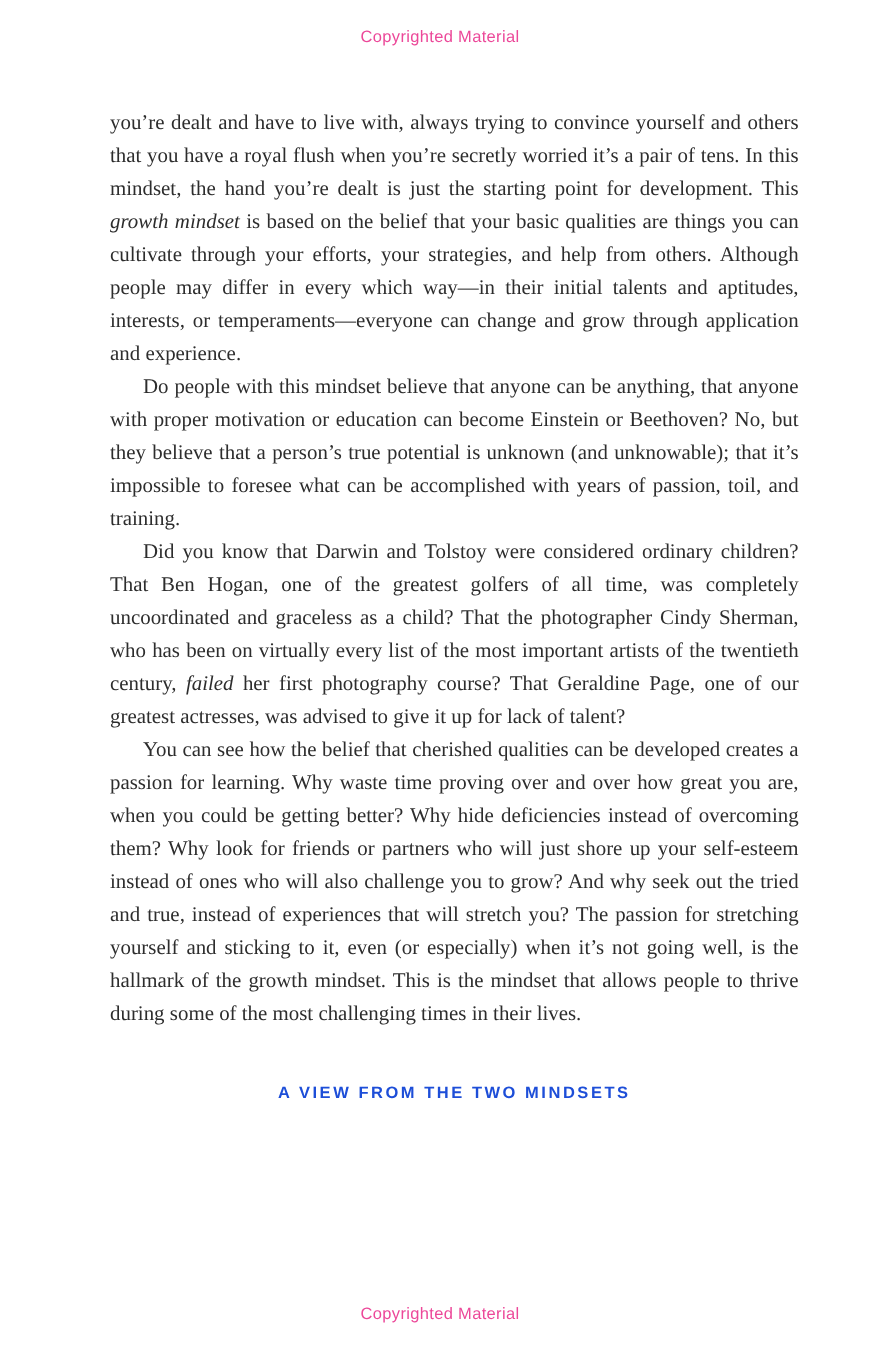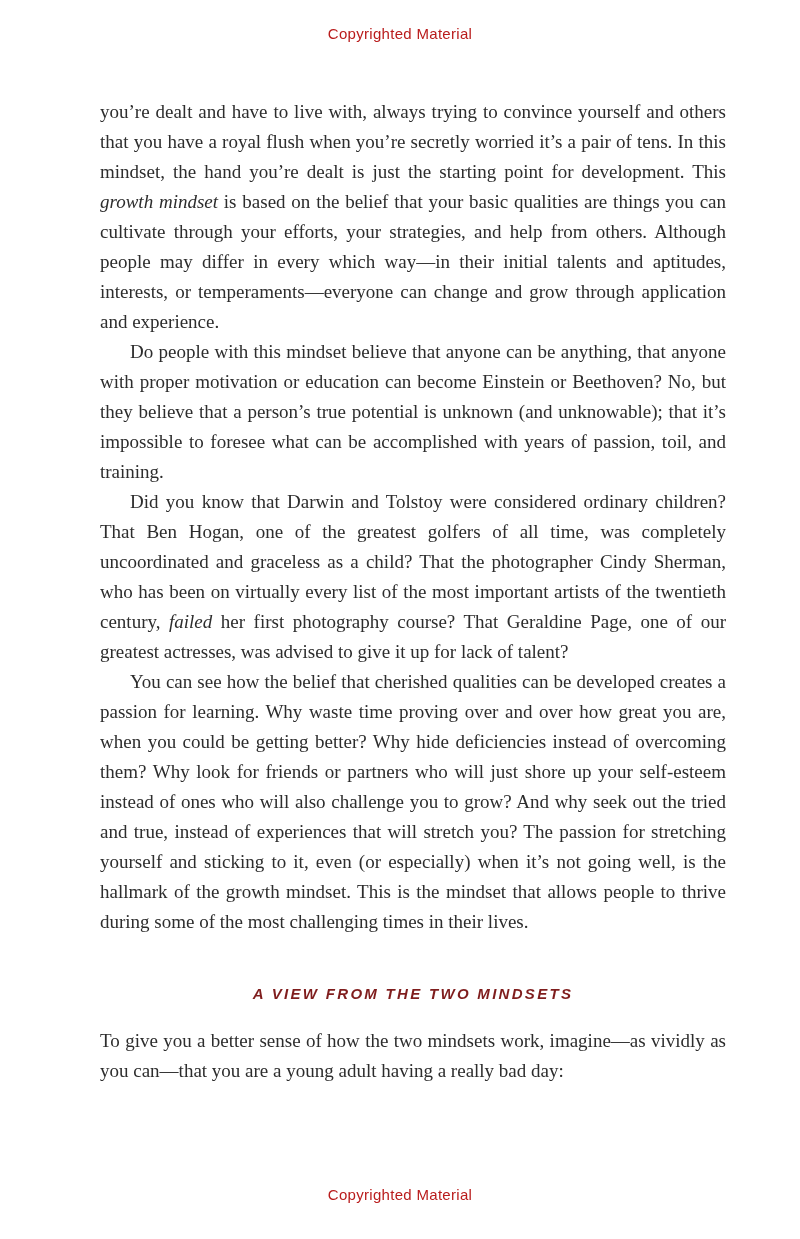--- a/index.html
+++ b/index.html
@@ -11,21 +11,21 @@
     overflow: hidden;
     font-family: "Liberation Serif", serif;
   }
   .copyright {
     position: absolute;
     left: 0; right: 0;
     text-align: center;
     font-family: "Liberation Sans", sans-serif;
     font-size: 15px;
     letter-spacing: 0.3px;
-    color: #b91c1c;
+    color: #ec4899;
   }
   .copyright.top { top: 25px; }
   .copyright.bottom { top: 1186px; }
   .running-head {
     position: absolute;
     top: 54px;
     right: 74px;
     color: #262626;
     white-space: nowrap;
   }
@@ -62,36 +62,34 @@
   }
   .body-text p.indent { text-indent: 30px; }
   .body-text p i { font-style: italic; }
   .section-heading {
     margin: 42px 0 17px 0;
     text-align: center;
     font-family: "Liberation Sans", sans-serif;
     font-size: 15px;
     font-weight: bold;
     letter-spacing: 2.3px;
-    color: #7f1d1d;
-    font-style: italic;
+    color: #1d4ed8;
   }
 </style>
 </head>
 <body>
 
 <div class="page">
 
   <div class="copyright top">Copyrighted Material</div>
 
 
   <div class="body-text">
     <p class="para"><span>you’re dealt and have to live with, always trying to convince yourself and others that you have a royal flush when you’re secretly worried it’s a pair of tens. In this mindset, the hand you’re dealt is just the starting point for development. This </span><i>growth mindset</i><span> is based on the belief that your basic qualities are things you can cultivate through your efforts, your strategies, and help from others. Although people may differ in every which way—in their initial talents and aptitudes, interests, or temperaments—everyone can change and grow through application and experience.</span></p>
     <p class="para indent"><span>Do people with this mindset believe that anyone can be anything, that anyone with proper motivation or education can become Einstein or Beethoven? No, but they believe that a person’s true potential is unknown (and unknowable); that it’s impossible to foresee what can be accomplished with years of passion, toil, and training.</span></p>
     <p class="para indent"><span>Did you know that Darwin and Tolstoy were considered ordinary children? That Ben Hogan, one of the greatest golfers of all time, was completely uncoordinated and graceless as a child? That the photographer Cindy Sherman, who has been on virtually every list of the most important artists of the twentieth century, </span><i>failed</i><span> her first photography course? That Geraldine Page, one of our greatest actresses, was advised to give it up for lack of talent?</span></p>
     <p class="para indent"><span>You can see how the belief that cherished qualities can be developed creates a passion for learning. Why waste time proving over and over how great you are, when you could be getting better? Why hide deficiencies instead of overcoming them? Why look for friends or partners who will just shore up your self-esteem instead of ones who will also challenge you to grow? And why seek out the tried and true, instead of experiences that will stretch you? The passion for stretching yourself and sticking to it, even (or especially) when it’s not going well, is the hallmark of the growth mindset. This is the mindset that allows people to thrive during some of the most challenging times in their lives.</span></p>
     <h2 class="section-heading">A VIEW FROM THE TWO MINDSETS</h2>
-    <p class="para"><span>To give you a better sense of how the two mindsets work, imagine—as vividly as you can—that you are a young adult having a really bad day:</span></p>
   </div>
 
   <div class="copyright bottom">Copyrighted Material</div>
 
 </div>
 
 </body></html>

